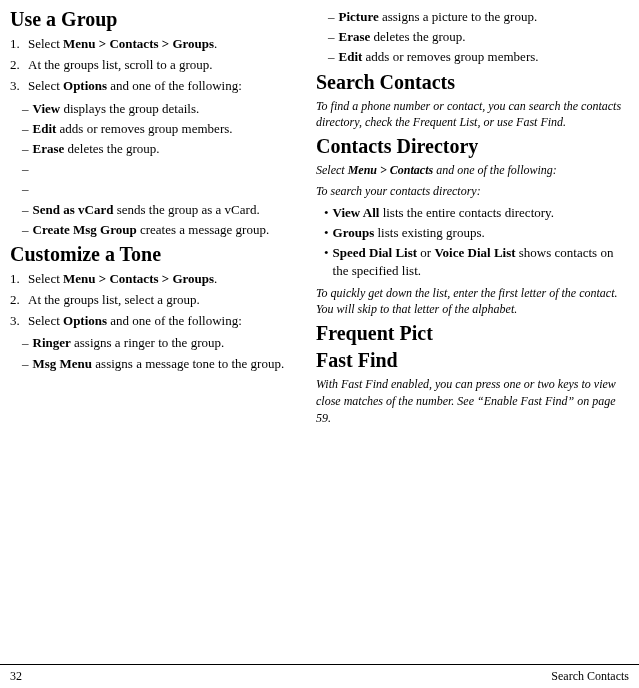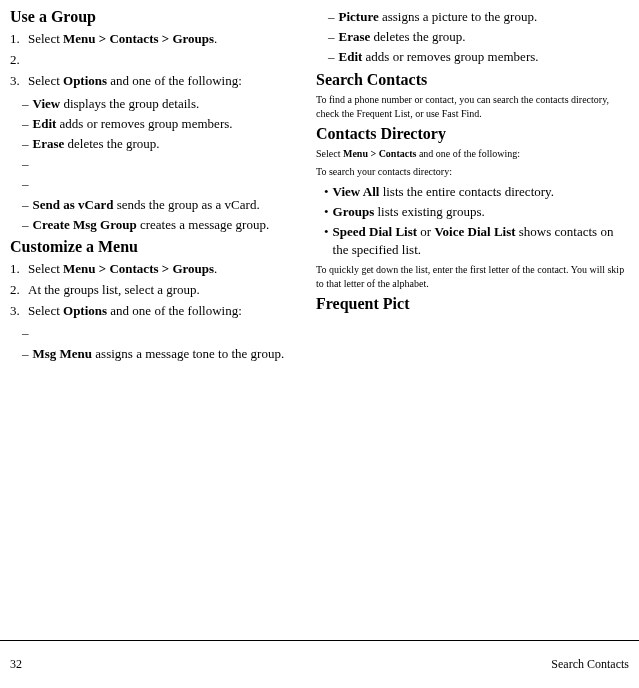--- a/index.html
+++ b/index.html
@@ -35,21 +35,21 @@
     .left-column {
       width: 290px;
       flex-shrink: 0;
     }
 
     .right-column {
       flex: 1;
     }
 
     .section-title {
-      font-size: 16px;
+      font-size: 20px;
       font-weight: bold;
       margin-bottom: 4px;
       margin-top: 8px;
     }
 
     .section-title:first-child {
       margin-top: 0;
     }
 
     p {
@@ -112,54 +112,56 @@
     }
 
     b {
       font-weight: bold;
     }
 
     .footer {
       display: flex;
       justify-content: space-between;
       align-items: center;
-      padding: 16px 10px;
+      padding: 4px 10px;
       border-top: 1px solid #000;
       font-size: 12px;
       margin-top: auto;
     }
 
     .bullet-dot {
       flex-shrink: 0;
     }
 
     .intro-text {
-      font-size: 10px;
+      font-size: 12px;
       line-height: 1.4;
       margin-bottom: 4px;
+      font-style: italic;
     }
   </style>
 </head>
 <body>
 
 <div class="page-container">
   <div class="content-area">
 
     <div class="left-column">
 
       <div>
         <div class="section-title">Use a Group</div>
 
         <ol class="numbered-list">
           <li>
             <span class="num">1.</span>
             <span>Select <b>Menu &gt; Contacts &gt; Groups</b>.</span>
           </li>
           <li>
             <span class="num">2.</span>
+            <span>At the groups list, scroll to a group.</span>
           </li>
           <li>
             <span class="num">3.</span>
             <span>Select <b>Options</b> and one of the following:</span>
           </li>
         </ol>
 
         <ul class="dash-list">
           <li>
             <span class="dash">–</span>
@@ -184,40 +186,41 @@
             <span><b>Send as vCard</b> sends the group as a vCard.</span>
           </li>
           <li>
             <span class="dash">–</span>
             <span><b>Create Msg Group</b> creates a message group.</span>
           </li>
         </ul>
       </div>
 
       <div>
-        <div class="section-title">Customize a Menu</div>
+        <div class="section-title">Customize a Tone</div>
 
         <ol class="numbered-list">
           <li>
             <span class="num">1.</span>
             <span>Select <b>Menu &gt; Contacts &gt; Groups</b>.</span>
           </li>
           <li>
             <span class="num">2.</span>
             <span>At the groups list, select a group.</span>
           </li>
           <li>
             <span class="num">3.</span>
             <span>Select <b>Options</b> and one of the following:</span>
           </li>
         </ol>
 
         <ul class="dash-list">
           <li>
             <span class="dash">–</span>
+            <span><b>Ringer</b> assigns a ringer to the group.</span>
           </li>
           <li>
             <span class="dash">–</span>
             <span><b>Msg Menu</b> assigns a message tone to the group.</span>
           </li>
         </ul>
       </div>
 
     </div>
 
@@ -263,20 +266,24 @@
           </li>
         </ul>
 
         <p class="intro-text">To quickly get down the list, enter the first letter of the contact. You will skip to that letter of the alphabet.</p>
       </div>
 
       <div>
         <div class="section-title">Frequent Pict</div>
       </div>
 
+      <div>
+        <div class="section-title">Fast Find</div>
+        <p class="intro-text">With Fast Find enabled, you can press one or two keys to view close matches of the number. See “Enable Fast Find” on page 59.</p>
+      </div>
 
     </div>
   </div>
 
   <div class="footer">
     <span>32</span>
     <span>Search Contacts</span>
   </div>
 </div>
 

